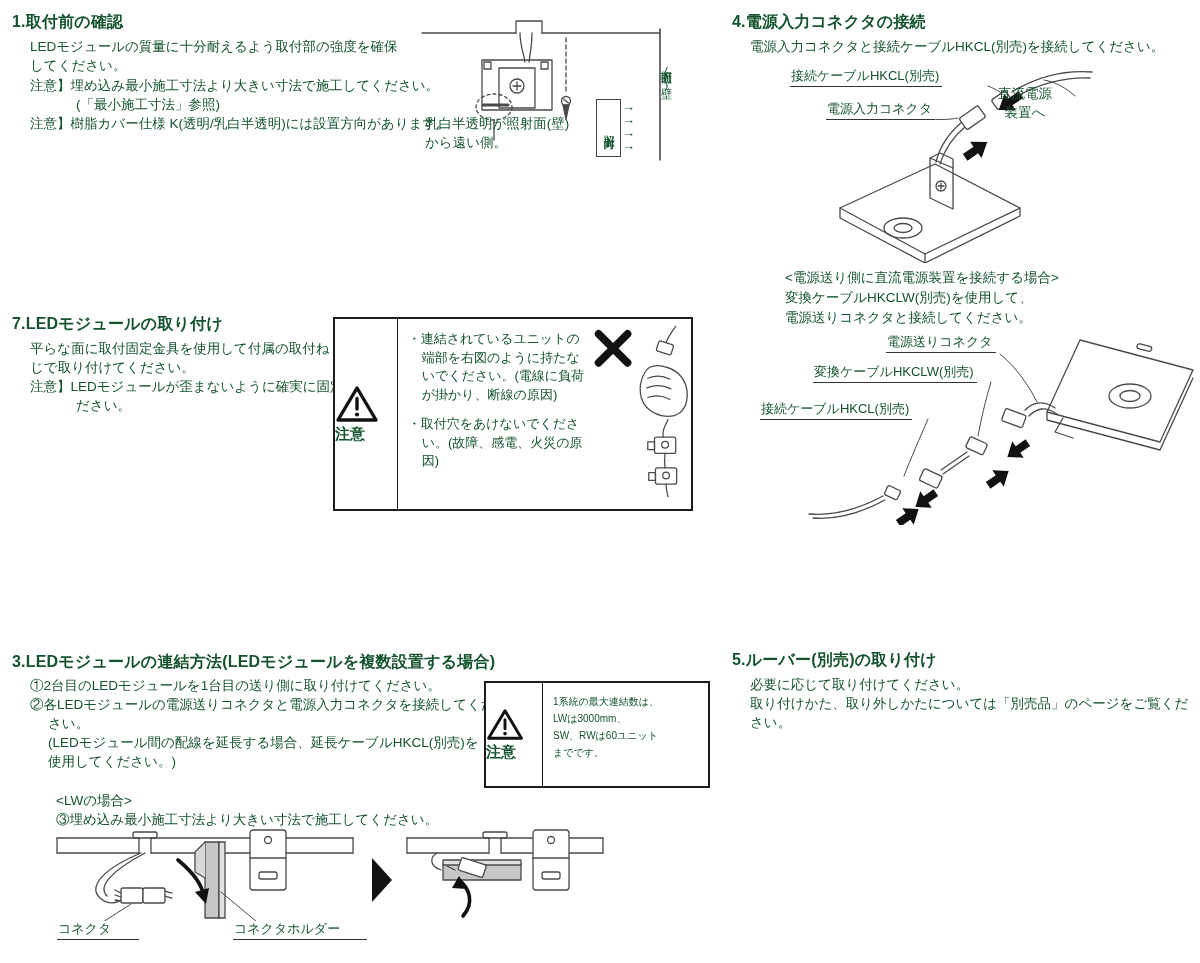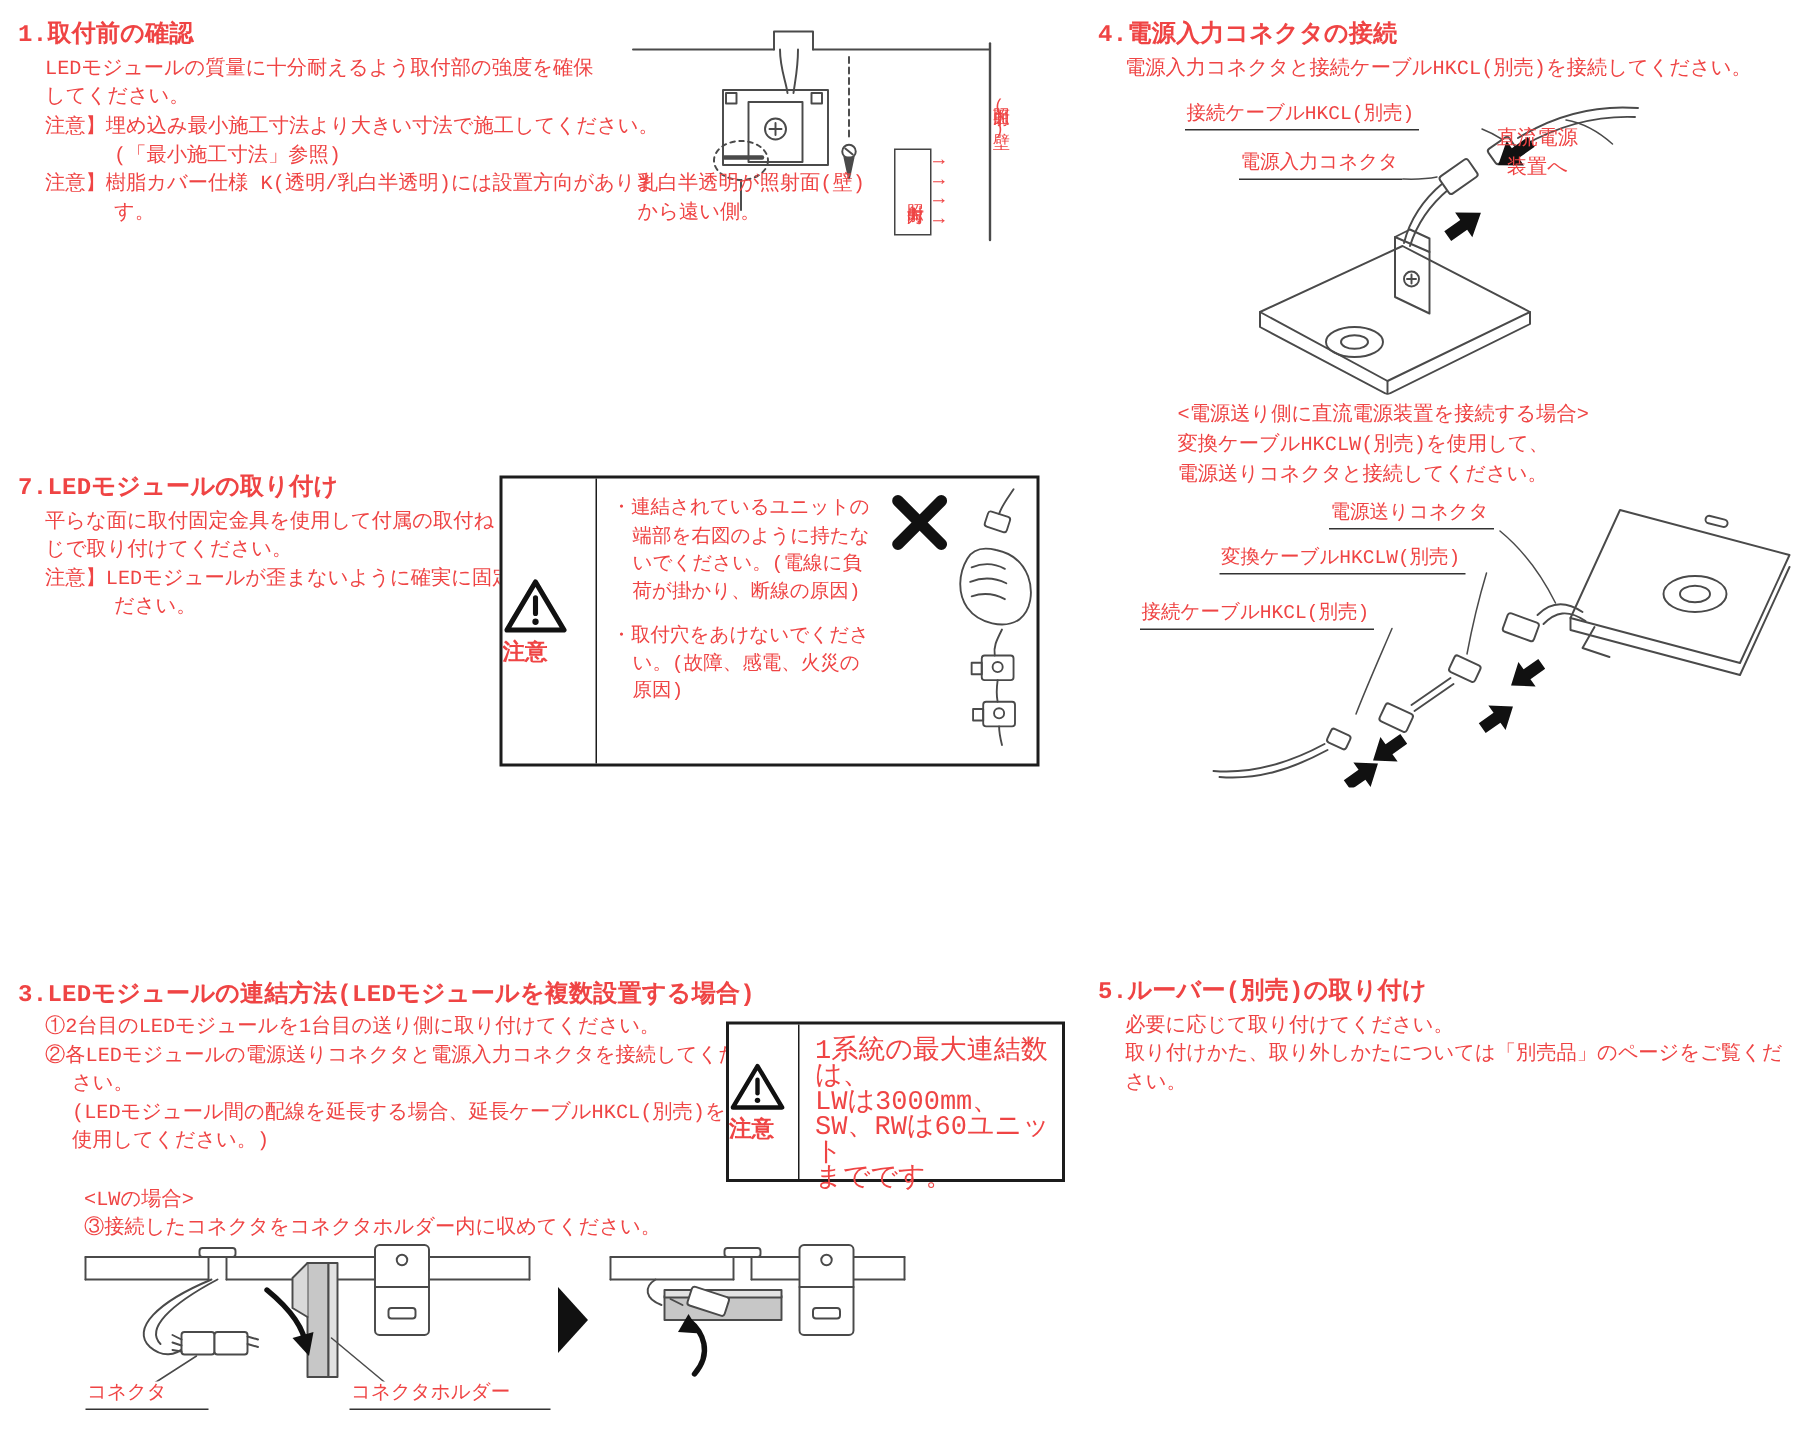--- a/index.html
+++ b/index.html
@@ -1,21 +1,21 @@
 <!DOCTYPE html>
 <html><head>
 <meta charset="utf-8">
 <style>
   html,body{margin:0;padding:0;background:#fff;}
   .page{position:relative;width:1200px;height:963px;background:#ffffff;overflow:hidden;
-        font-family:Liberation Mono, monospace;color:#ef4444;}
+        font-family:Liberation Sans, sans-serif;color:#14532d;}
   .abs{position:absolute;}
   .sec-title{font-size:16px;font-weight:bold;letter-spacing:.2px;}
   .txt{font-size:13.5px;line-height:19px;}
-  .sm{font-size:18px;line-height:17px;}
+  .sm{font-size:10px;line-height:17px;}
   .hang44{padding-left:46px;text-indent:-46px;margin:0;}
   .hang14{padding-left:14px;text-indent:-14px;margin:0;}
   .hang18{padding-left:18px;text-indent:-18px;margin:0;}
   .pre{white-space:pre-line;}
   .ul-label{font-size:13px;line-height:16px;border-bottom:1.3px solid #333;padding:0 3px 2px 1px;width:fit-content;background:#fff;}
   .vtext{writing-mode:vertical-rl;text-orientation:upright;font-size:11.5px;letter-spacing:1px;line-height:1;}
   .dirbox{border:1px solid #444;padding:4px 4px;display:flex;align-items:center;justify-content:center;}
   .caution-box{border:2px solid #1c1c1c;display:flex;background:#fff;}
   .caution-cell{display:flex;flex-direction:column;align-items:flex-start;justify-content:center;
                 border-right:1.6px solid #1c1c1c;gap:1px;}
@@ -107,21 +107,21 @@
         <path d="M80 168 C80 173 81 177 82 181"></path>
       </g>
     </svg>
   </div>
 
   <div class="abs sec-title" style="left:12px;top:652px;">3.LEDモジュールの連結方法(LEDモジュールを複数設置する場合)</div>
   <p class="abs txt hang18" style="left:30px;top:676px;width:460px;"><span>①</span><span>2台目のLEDモジュールを1台目の送り側に取り付けてください。</span></p>
   <p class="abs txt hang18" style="left:30px;top:695px;width:452px;"><span>②</span><span>各LEDモジュールの電源送りコネクタと電源入力コネクタを接続してください。</span></p>
   <div class="abs txt" style="left:48px;top:733px;width:442px;">(LEDモジュール間の配線を延長する場合、延長ケーブルHKCL(別売)を使用してください。)</div>
   <div class="abs txt" style="left:56px;top:791px;">&lt;LWの場合&gt;</div>
-  <p class="abs txt hang18" style="left:56px;top:810px;width:470px;"><span>③</span><span>接続したコネクタをコネクタホルダー内に収めてください。</span></p>
+  <p class="abs txt hang18" style="left:56px;top:810px;width:470px;"><span>③</span><span>埋め込み最小施工寸法より大きい寸法で施工してください。</span></p>
 
   <div class="abs caution-box" style="left:484px;top:681px;width:222px;height:103px;">
     <div class="caution-cell" style="width:56px;">
       <svg width="38" height="35" viewBox="0 0 44 40">
         <path d="M22 4 L41 36 H3 Z" fill="none" stroke="#111" stroke-width="3.4" stroke-linejoin="round"></path>
         <path d="M22 14.5 V25" stroke="#111" stroke-width="3.4" stroke-linecap="round"></path>
         <circle cx="22" cy="30.5" r="2.1" fill="#111"></circle>
       </svg>
       <div class="caution-word">注意</div>
     </div>

